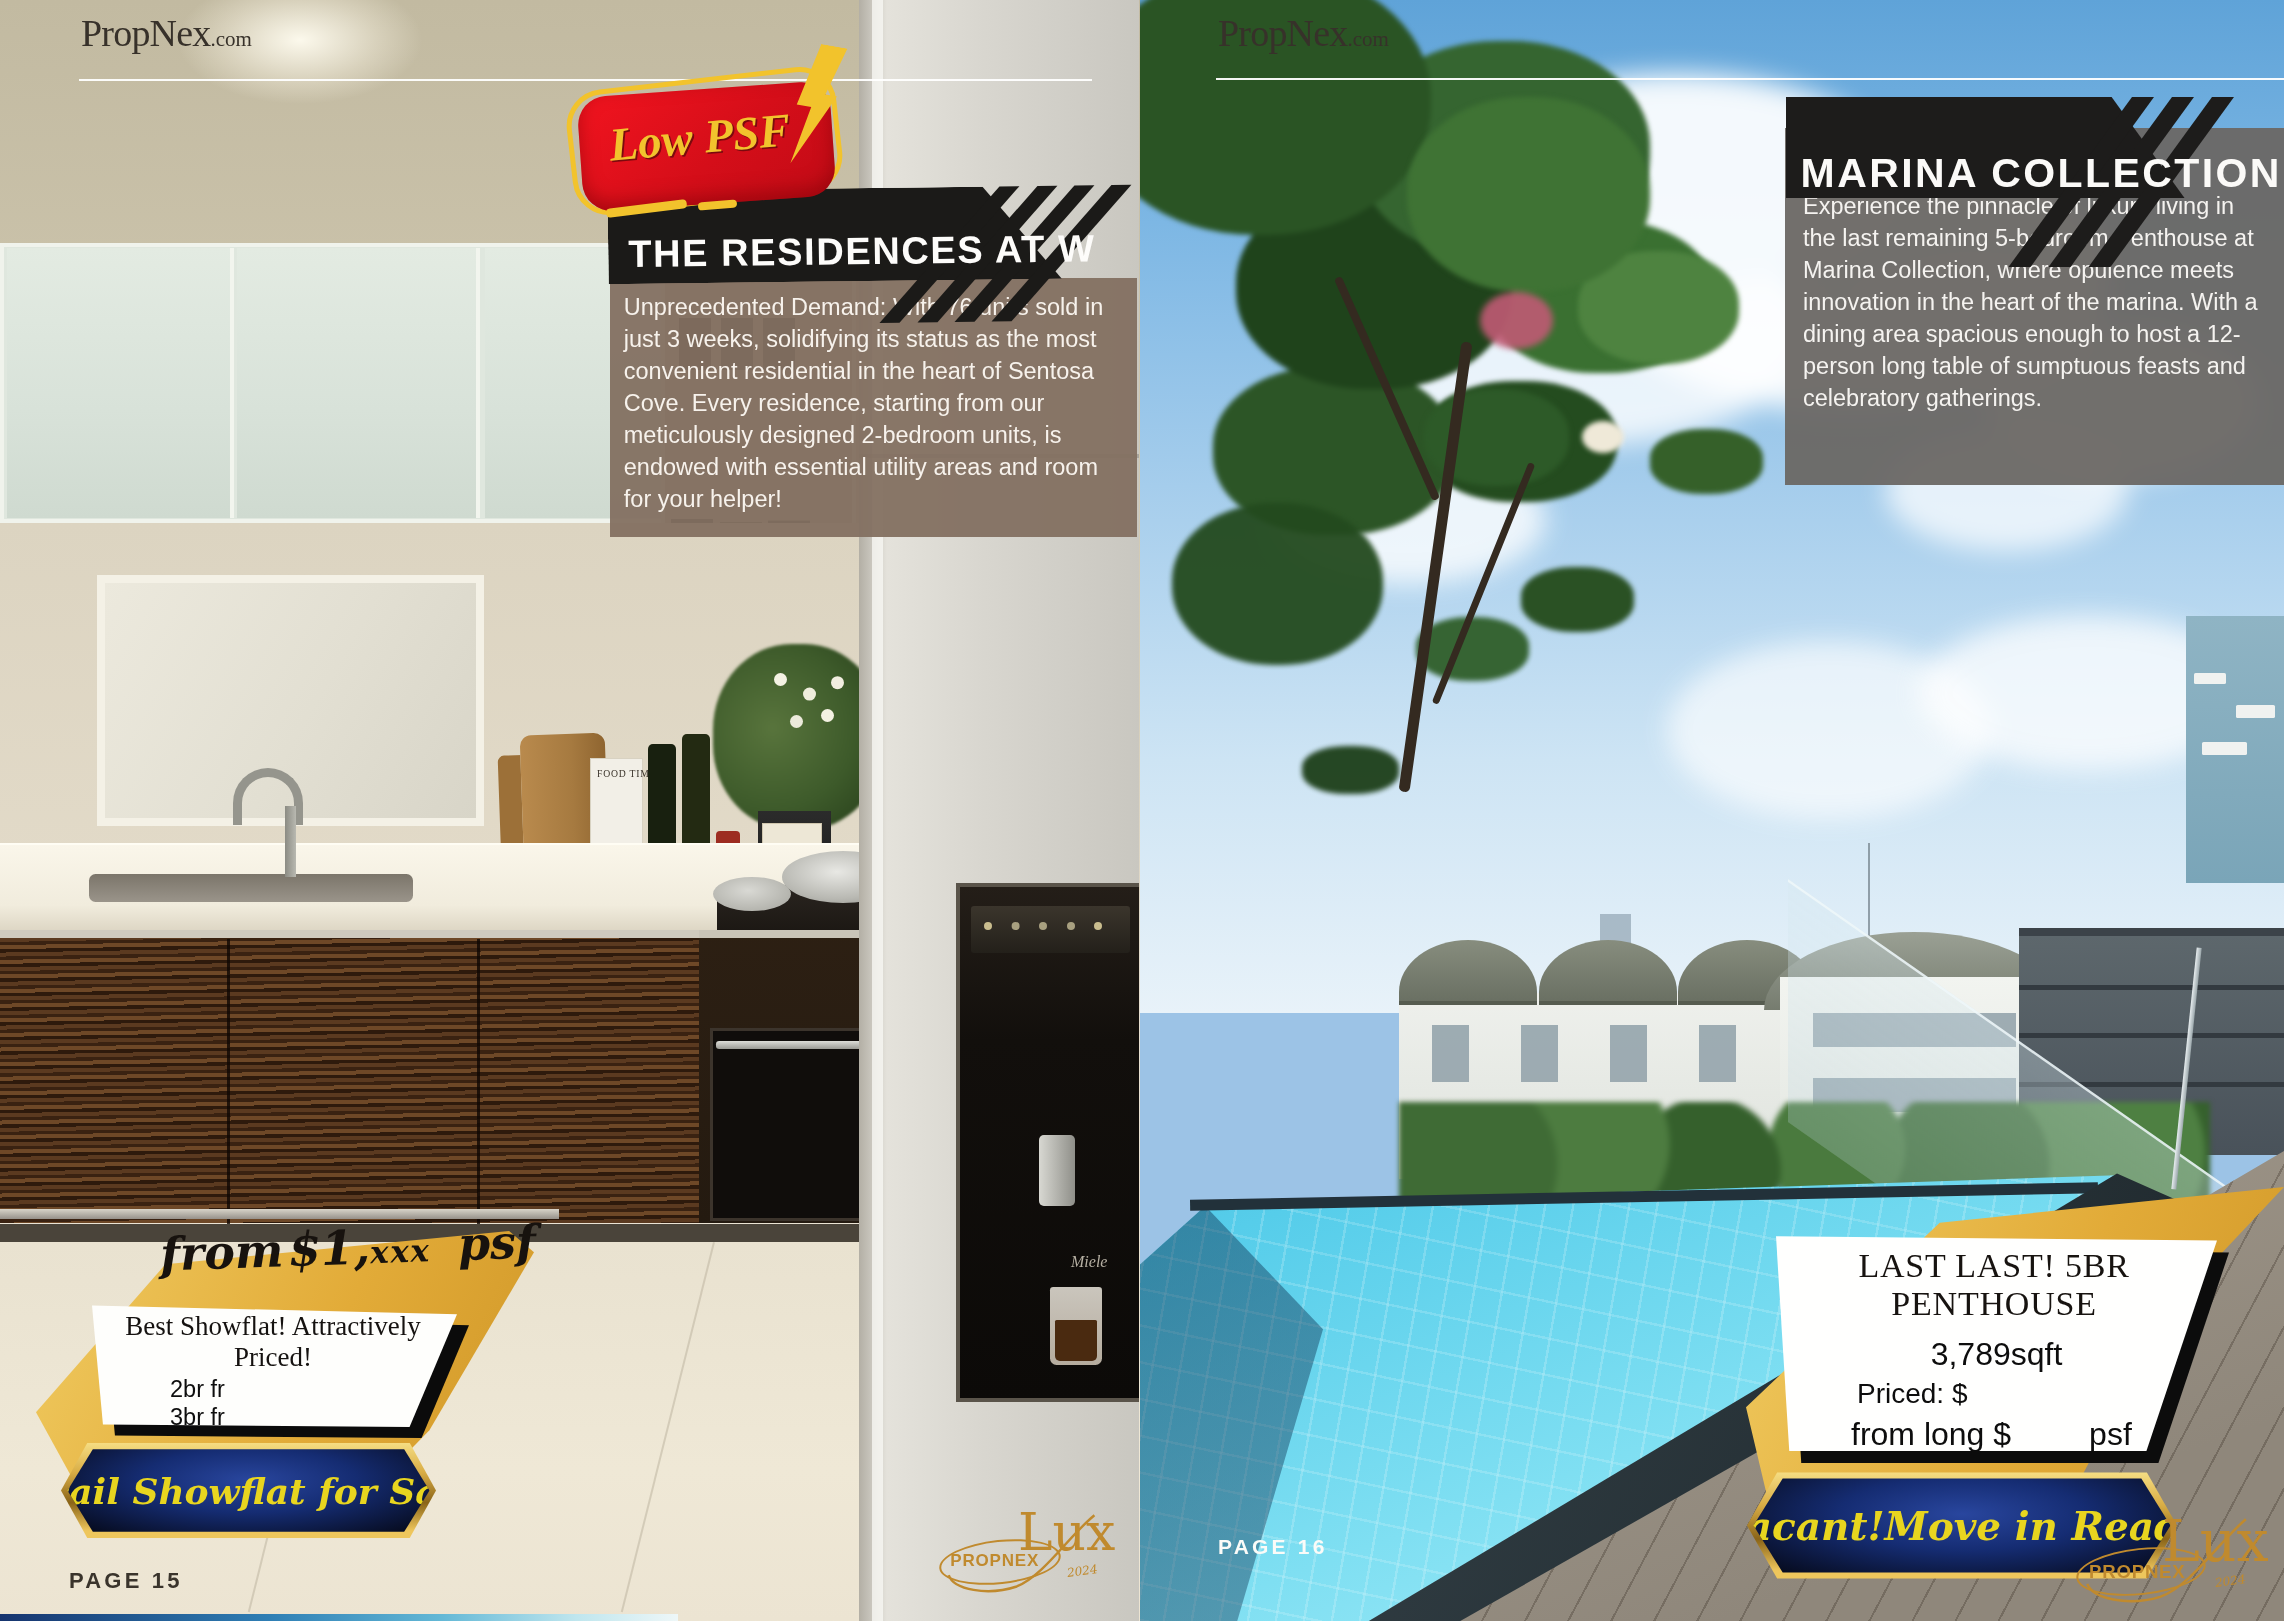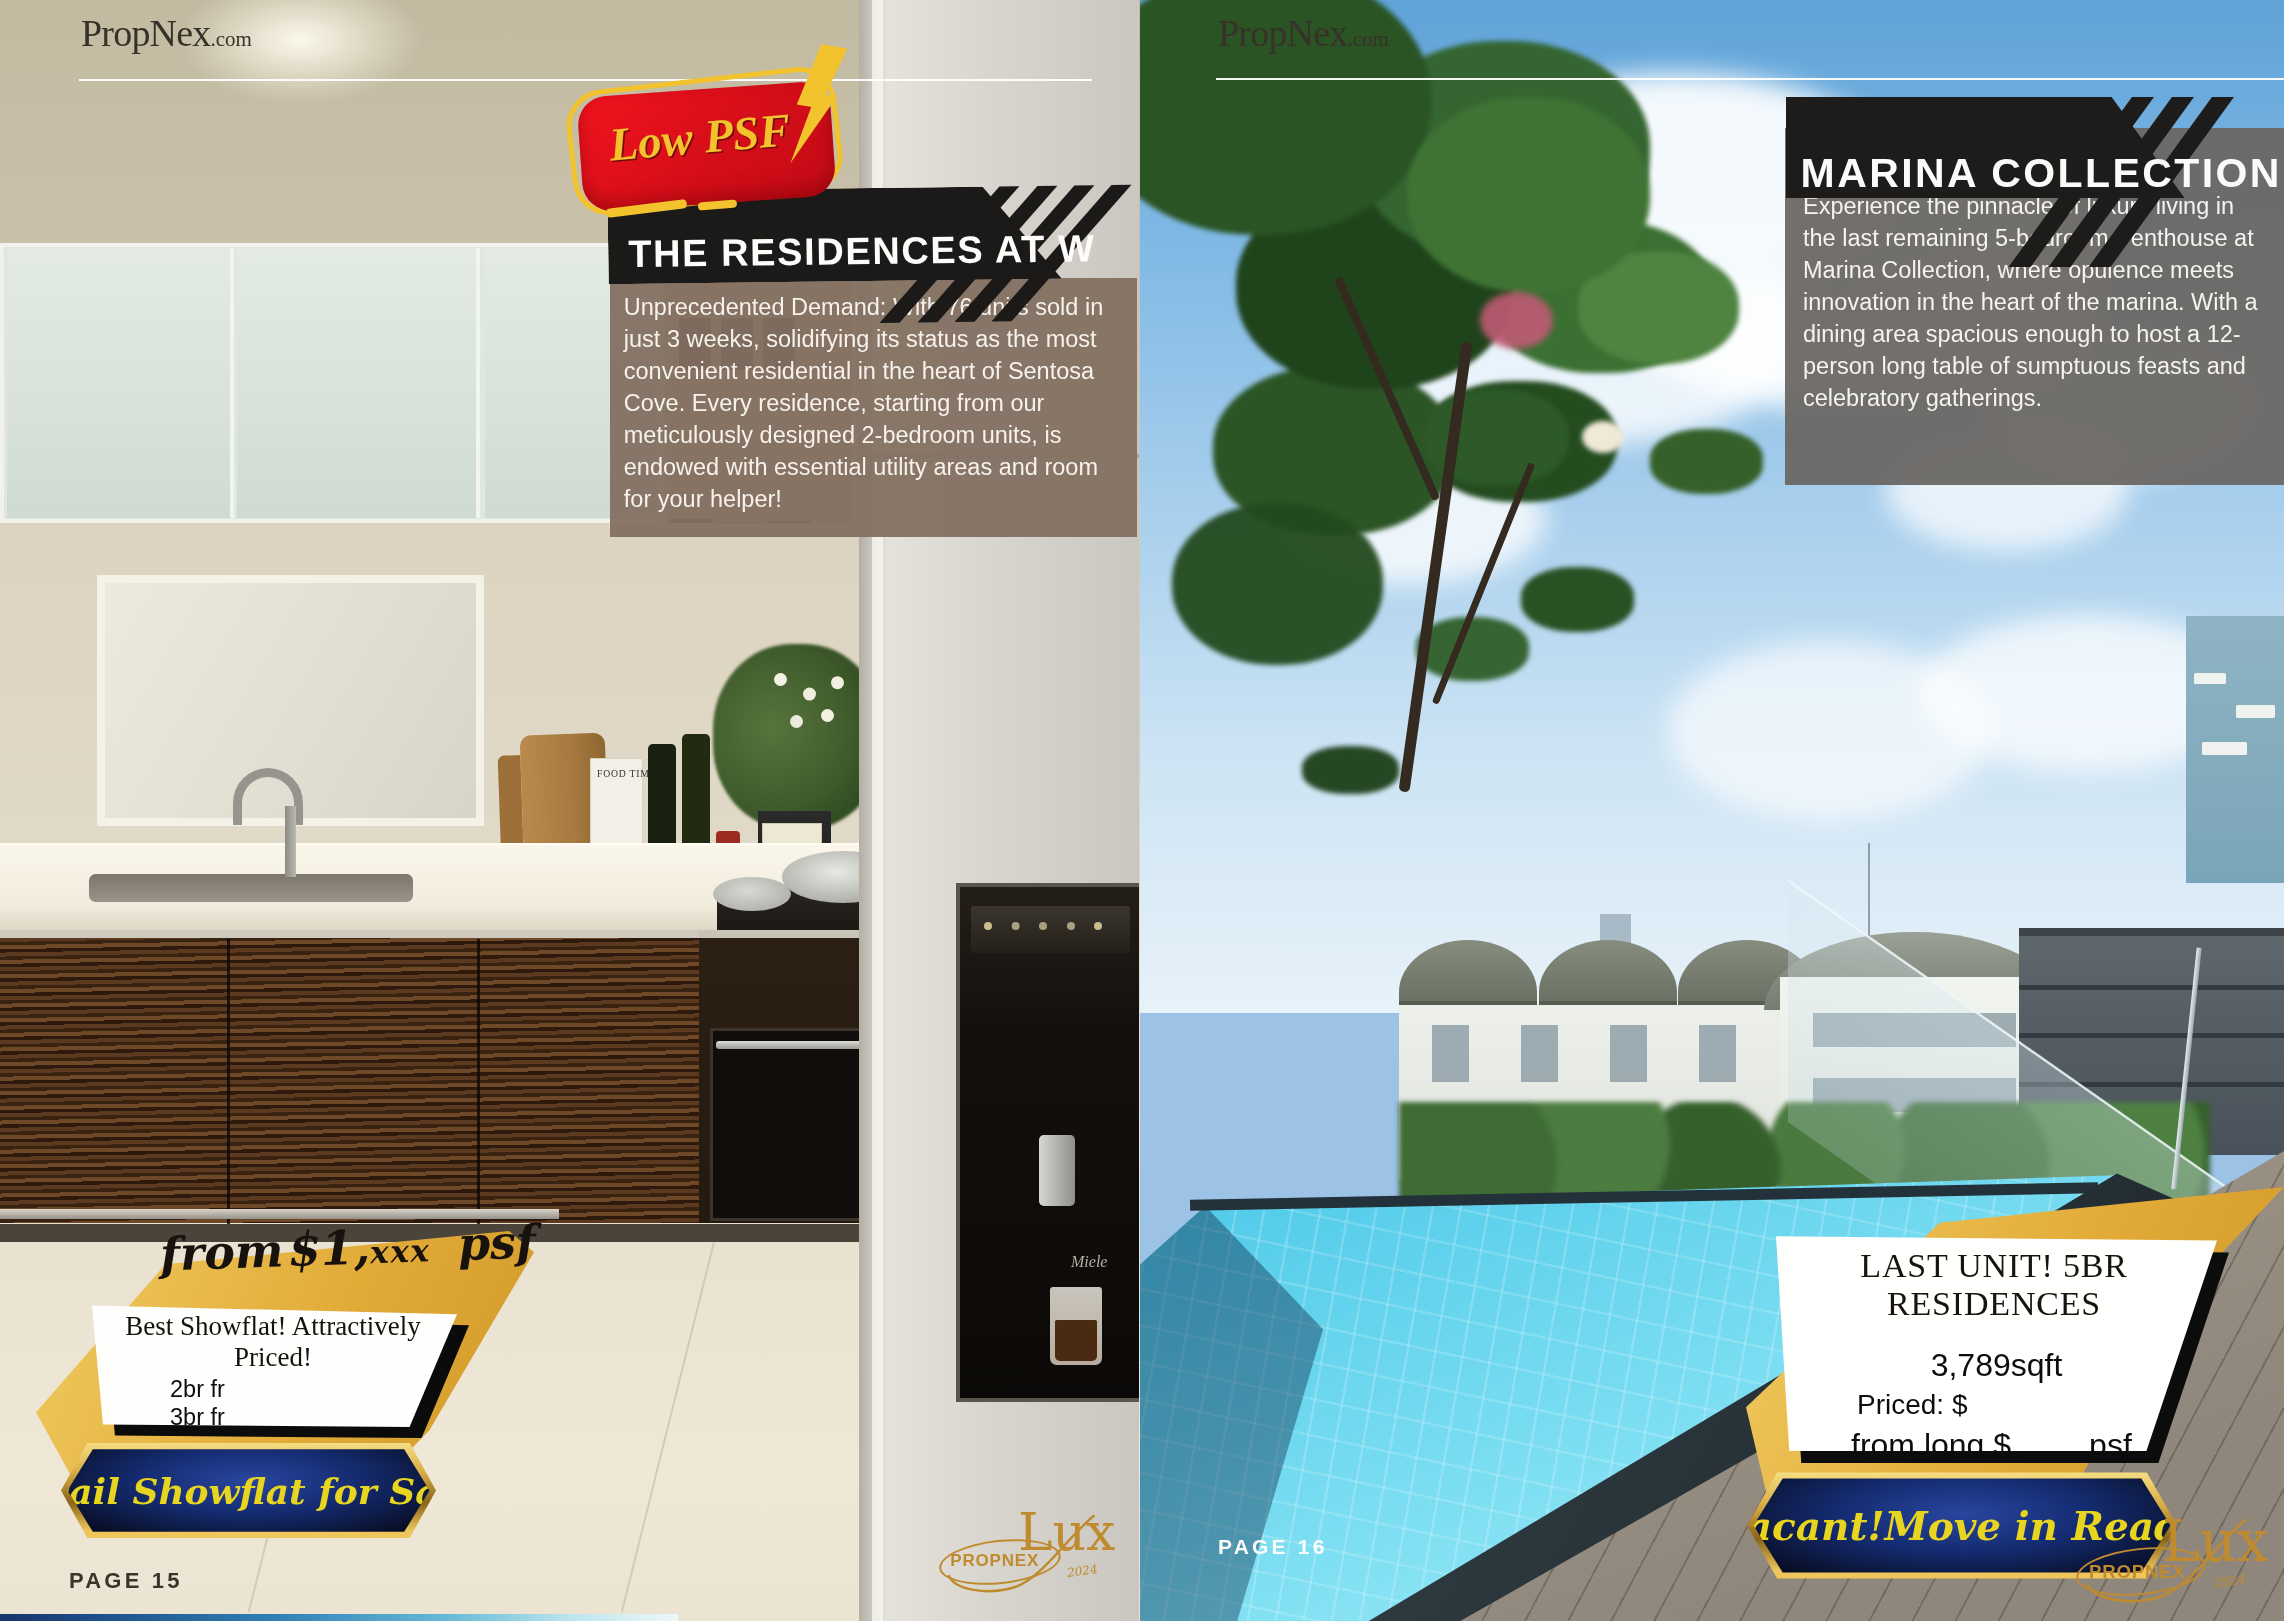--- a/index.html
+++ b/index.html
@@ -212,21 +212,21 @@
     padding:62px 19.5px 0 18px; font-size:23.5px; line-height:32px; color:#f5f3f0; }
 
   .gold-right { left:606px; top:1187px; width:538px; height:324px; z-index:4;
     background:linear-gradient(115deg,#f0cb61,#e2ab38 55%,#cf9627);
     clip-path:polygon(0% 68%, 36% 11%, 100% 0%, 79% 37%, 59% 100%, 4% 96%); }
   .offer-shadow-r { left:648px; top:1246px; width:441px; height:217px; background:#0c0c0c; z-index:5;
     clip-path:polygon(0% 1%, 100% 3%, 84% 100%, 3% 100%); }
   .offer-box-r { left:636px; top:1234px; width:441px; height:217px; background:#fffffe; z-index:6;
     clip-path:polygon(0% 1%, 100% 3%, 84% 100%, 3% 100%); }
   .offer-head-r { margin:13px 19.5px 0 14.6px; text-align:center; font-family:"Liberation Serif",serif; font-size:34px; letter-spacing:0.8px; color:#171310; }
-  .offer-size-r { margin-top:24px; text-align:center; font-size:32px; color:#0d0d0d; }
+  .offer-size-r { margin-top:13px; text-align:center; font-size:32px; color:#0d0d0d; }
   .offer-priced-r { margin:4.9px 0 0 81px; font-size:28px; color:#0d0d0d; }
   .offer-from-r { margin:6.5px 0 0 75px; font-size:32px; color:#0d0d0d; }
   .offer-from-r .gap { display:inline-block; width:78px; }
 </style>
 </head>
 <body>
 
 <div class="spread">
 
   <div class="page-left">
@@ -407,21 +407,21 @@
       <div class="abs stripe stripe-r" style="left:386px;width:22px;"></div>
       <div class="abs stripe stripe-r" style="left:426px;width:22px;"></div>
       <div class="abs title-right">MARINA COLLECTION</div>
     </div>
 
     <div class="abs desc-right">Experience the pinnacle of luxury living in the last remaining 5-bedroom Penthouse at Marina Collection, where opulence meets innovation in the heart of the marina. With a dining area spacious enough to host a 12-person long table of sumptuous feasts and celebratory gatherings.</div>
 
     <div class="abs gold-right"></div>
     <div class="abs offer-shadow-r"></div>
     <div class="abs offer-box-r">
-      <div class="offer-head-r">LAST UNIT! 5BR RESIDENCES</div>
+      <div class="offer-head-r">LAST LAST! 5BR PENTHOUSE</div>
       <div class="offer-size-r">3,789sqft</div>
       <div class="offer-priced-r">Priced: $</div>
       <div class="offer-from-r">
         <span>from long $</span><span class="gap"></span><span>psf</span>
       </div>
     </div>
 
     <div class="abs ribbon ribbon-right">
       <div class="hex-outer"></div>
       <div class="hex-inner">

